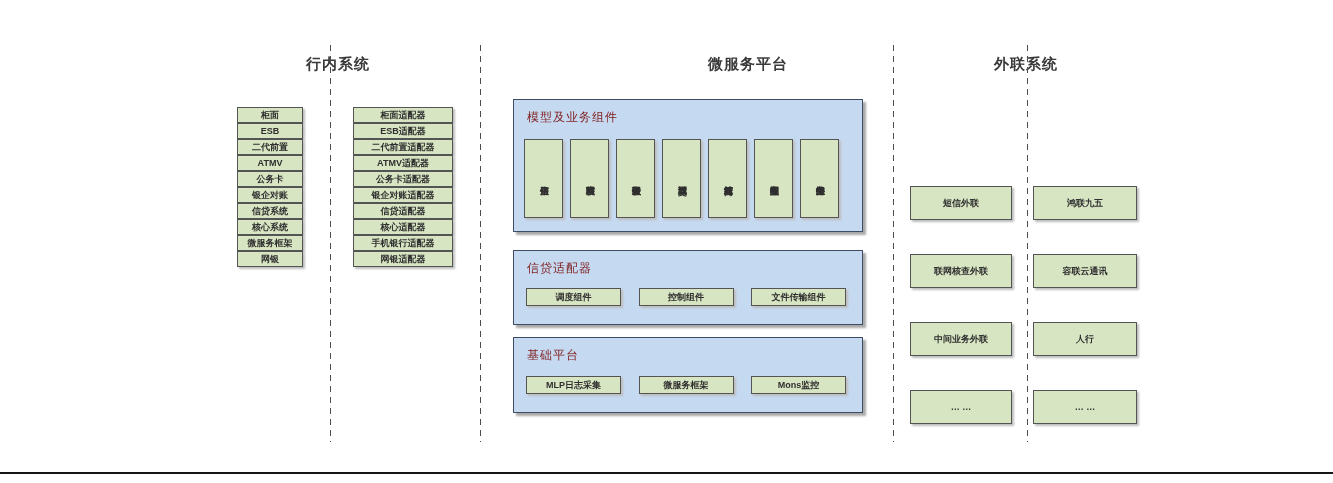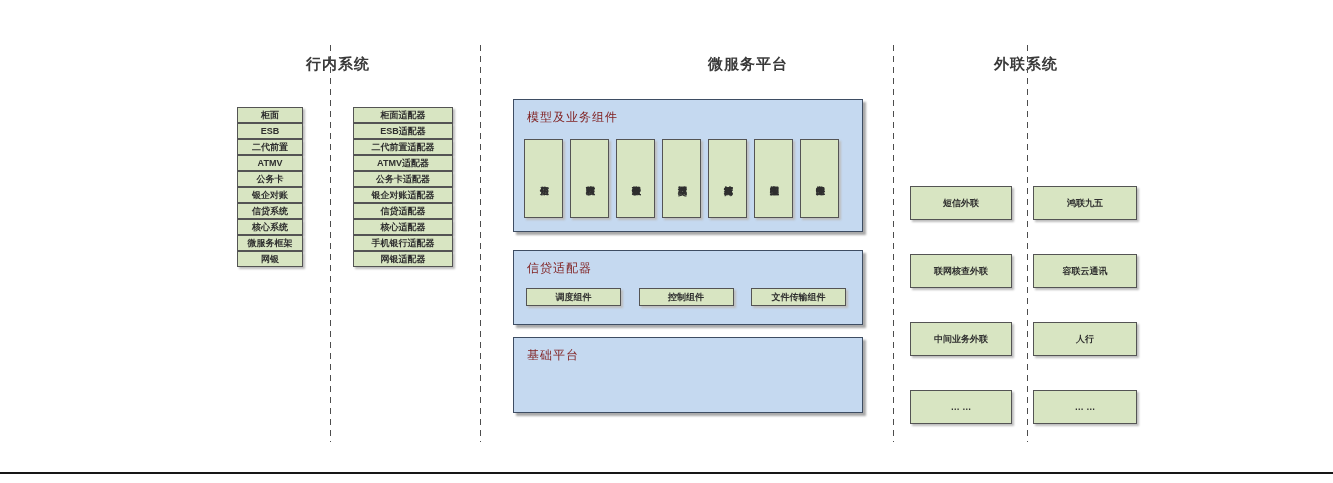--- a/index.html
+++ b/index.html
@@ -162,20 +162,25 @@
     <div class="section-label">信贷适配器</div>
     <div class="hrow" style="top:37px">
       <div class="gbox">调度组件</div>
       <div class="gbox">控制组件</div>
       <div class="gbox">文件传输组件</div>
     </div>
   </div>
 
   <div class="bluebox" style="top:337px; height:76px">
     <div class="section-label">基础平台</div>
+    <div class="hrow" style="top:38px">
+      <div class="gbox">MLP日志采集</div>
+      <div class="gbox">微服务框架</div>
+      <div class="gbox">Mons监控</div>
+    </div>
   </div>
 
   <div class="vstack rstack" style="left:910px; top:186px; width:102px">
     <div class="gbox">短信外联</div>
     <div class="gbox">联网核查外联</div>
     <div class="gbox">中间业务外联</div>
     <div class="gbox">… …</div>
   </div>
 
   <div class="vstack rstack" style="left:1033px; top:186px; width:104px">

